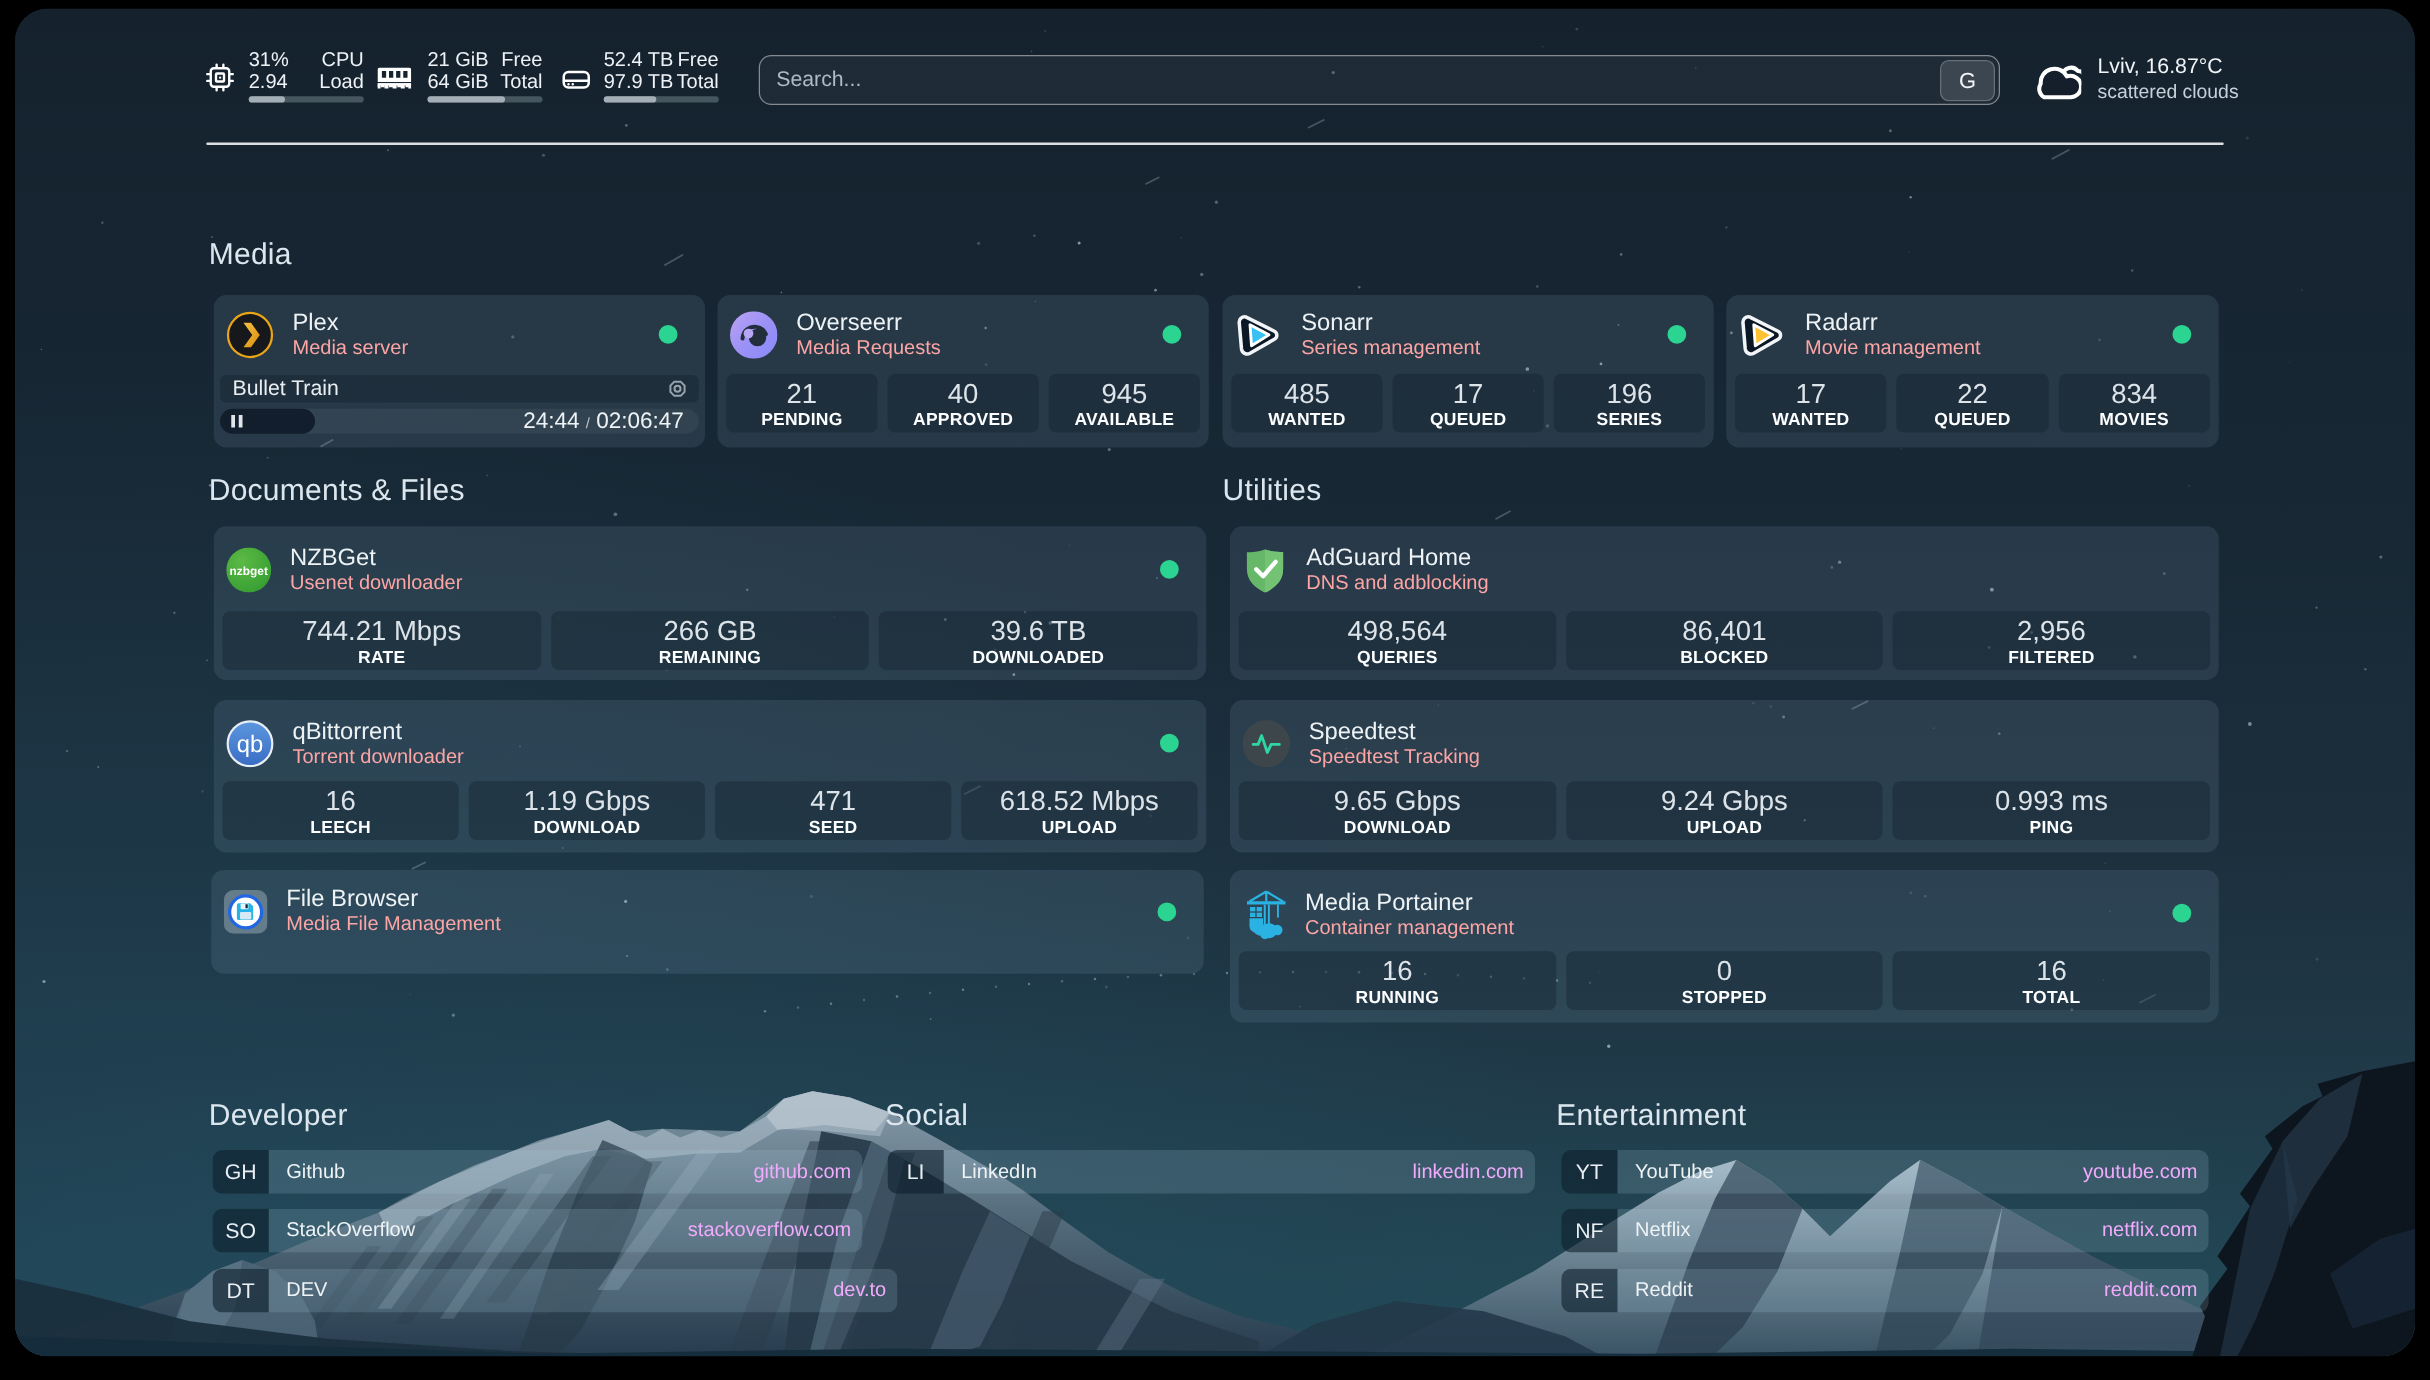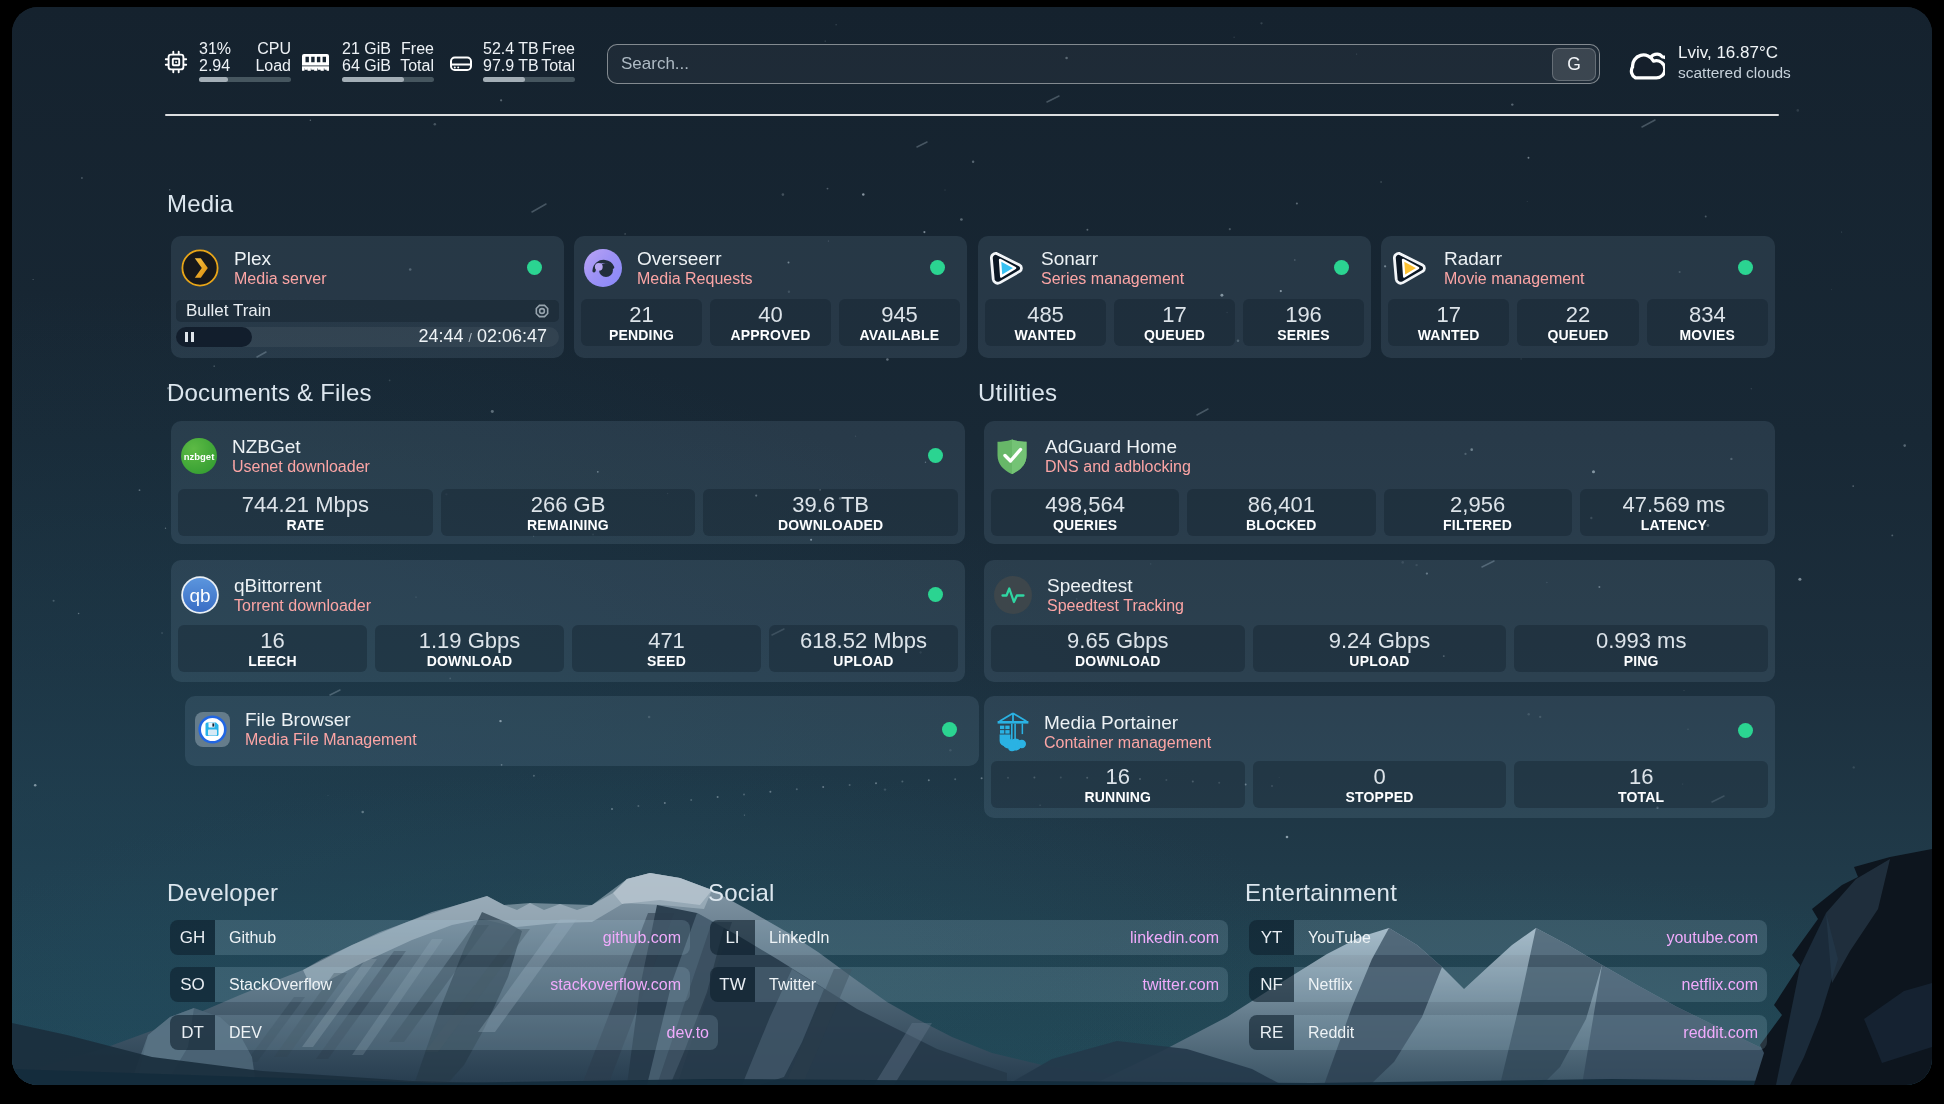--- a/index.html
+++ b/index.html
@@ -503,24 +503,20 @@
             <div class="sl">QUERIES</div>
           </div>
         <div class="stat">
             <div class="sv">86,401</div>
             <div class="sl">BLOCKED</div>
           </div>
         <div class="stat">
             <div class="sv">2,956</div>
             <div class="sl">FILTERED</div>
           </div>
-        <div class="stat">
-            <div class="sv">47.569 ms</div>
-            <div class="sl">LATENCY</div>
-          </div>
       </div>
     </div>
 
     <div class="card" style="left:159px;top:553px;width:794px;height:122px">
       <div class="chead" style="top:16px;height:38px">
         <svg class="logo" viewBox="0 0 38 38">
             <defs>
               <linearGradient id="qbg" x1="0" y1="0" x2="0" y2="1">
                 <stop offset="0" stop-color="#5b95dd"></stop>
                 <stop offset="1" stop-color="#3a6ec5"></stop>
@@ -576,21 +572,21 @@
             <div class="sv">9.24 Gbps</div>
             <div class="sl">UPLOAD</div>
           </div>
         <div class="stat">
             <div class="sv">0.993 ms</div>
             <div class="sl">PING</div>
           </div>
       </div>
     </div>
 
-    <div class="card" style="left:173px;top:689px;width:794px;height:70px">
+    <div class="card" style="left:157px;top:689px;width:794px;height:83px">
       <div class="chead" style="top:15px;height:36px">
         <svg class="logo" style="width:35px;height:35px" viewBox="0 0 35 35">
             <rect x="0" y="0" width="35" height="35" rx="8" fill="rgba(216,228,236,0.33)"></rect>
             <circle cx="17.5" cy="17.5" r="12.8" fill="#fff" stroke="#2166e3" stroke-width="2.6"></circle>
             <path d="M12 10.5 h9 l2.5 2.5 v9.5 a1.5 1.5 0 0 1-1.5 1.5 h-10 a1.5 1.5 0 0 1-1.5-1.5 v-10.5 a1.5 1.5 0 0 1 1.5-1.5 z" fill="#27b3e8"></path>
             <rect x="13.5" y="10.8" width="6.2" height="4.6" rx="0.6" fill="#e8f4fb"></rect>
             <rect x="17.4" y="11.4" width="1.8" height="3.2" fill="#123"></rect>
             <rect x="13" y="17.5" width="9" height="6" rx="0.8" fill="#d7e9f5"></rect>
           </svg>
         <div>
@@ -671,27 +667,20 @@
         </div>
       </div>
 
     <div class="bmrow" style="left:698px;top:913px;width:518px">
         <div class="ab">LI</div>
         <div class="bmain">
           <span class="bname">LinkedIn</span>
           <span class="burl">linkedin.com</span>
         </div>
       </div>
-    <div class="bmrow" style="left:698px;top:960px;width:518px">
-        <div class="ab">TW</div>
-        <div class="bmain">
-          <span class="bname">Twitter</span>
-          <span class="burl">twitter.com</span>
-        </div>
-      </div>
 
     <div class="bmrow" style="left:1237px;top:913px;width:518px">
         <div class="ab">YT</div>
         <div class="bmain">
           <span class="bname">YouTube</span>
           <span class="burl">youtube.com</span>
         </div>
       </div>
     <div class="bmrow" style="left:1237px;top:960px;width:518px">
         <div class="ab">NF</div>

